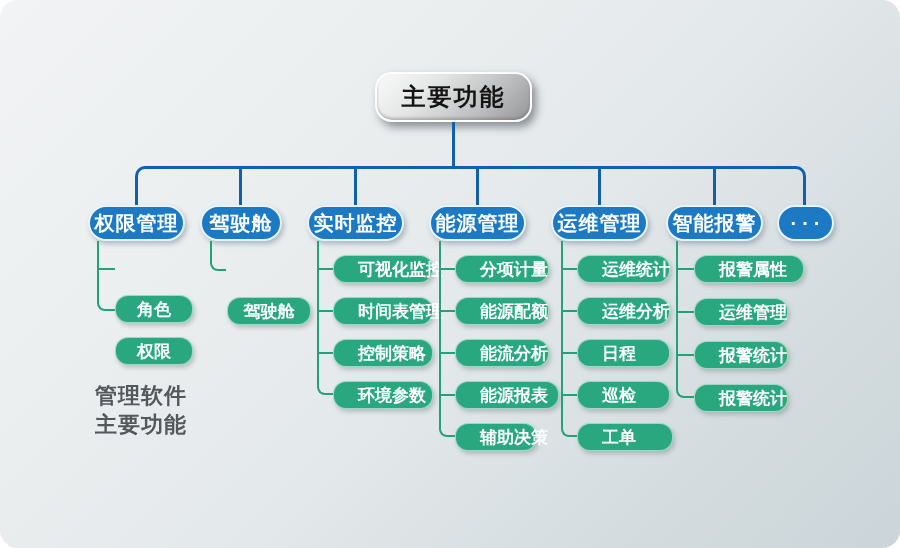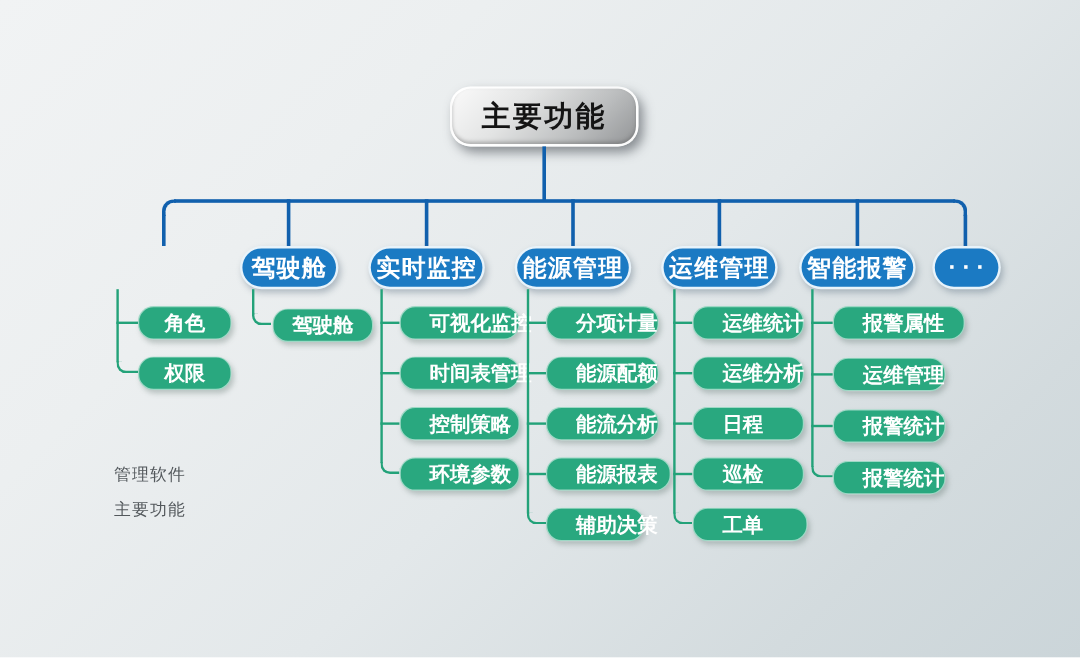--- a/index.html
+++ b/index.html
@@ -8,20 +8,21 @@
     --line-blue:#1160ad;
     --line-green:#23a279;
     --root-text:#141414;
     --caption-grey:#53585c;
   }
   html,body{margin:0;padding:0;}
   body{font-family:"Liberation Sans","DejaVu Sans",sans-serif;}
   .stage{
     position:relative;width:900px;height:548px;overflow:hidden;
     background:linear-gradient(135deg,#f1f3f4 0%,#ecefF0 28%,#e3e8ea 55%,#d3dbdE 82%,#cbd5d9 100%);
+    border-radius:18px;
   }
   
   .root{
     position:absolute;left:375px;top:72px;width:157px;height:50px;
     border-radius:17px;
     background:linear-gradient(135deg,#fafafa 0%,#e3e4e4 35%,#bcbebf 70%,#939597 100%);
     border:2px solid rgba(255,255,255,.95);
     box-shadow:4px 5px 9px rgba(60,66,72,.55), inset 0 -2px 3px rgba(80,80,80,.35);
     display:flex;align-items:center;justify-content:center;
     font-size:24px;font-weight:700;color:var(--root-text);letter-spacing:2px;
@@ -40,34 +41,34 @@
   
   .cnode{
     position:absolute;height:28px;box-sizing:border-box;
     border-radius:13px;background:var(--child-green);
     border:1px solid rgba(255,255,255,.55);
     box-shadow:2px 3px 4px rgba(96,118,112,.35);
     display:flex;align-items:center;
     font-size:17px;font-weight:700;color:#fff;white-space:nowrap;
   }
   .cnode.pad{justify-content:flex-start;padding-left:24px;}
-  .cnode.mid{justify-content:center;}
+  .cnode.mid{justify-content:center;margin-top:40px;}
   
   .vb{position:absolute;width:3px;background:var(--line-blue);}
   .hb{position:absolute;height:3px;background:var(--line-blue);}
   .cb-l{position:absolute;box-sizing:border-box;border-left:3px solid var(--line-blue);border-top:3px solid var(--line-blue);border-top-left-radius:10px;}
   .cb-r{position:absolute;box-sizing:border-box;border-right:3px solid var(--line-blue);border-top:3px solid var(--line-blue);border-top-right-radius:10px;}
   .vg{position:absolute;width:2px;background:var(--line-green);}
   .hg{position:absolute;height:2px;background:var(--line-green);}
   .cg{position:absolute;box-sizing:border-box;border-left:2px solid var(--line-green);border-bottom:2px solid var(--line-green);border-bottom-left-radius:8px;}
   
   .caption{
     position:absolute;left:95px;top:381px;
-    font-size:14px;line-height:29px;color:var(--caption-grey);
-    font-weight:400;letter-spacing:1px;
+    font-size:22px;line-height:29px;color:var(--caption-grey);
+    font-weight:700;letter-spacing:1px;
   }
 </style>
 </head>
 <body>
 
 <div class="stage">
 
   <div class="root">主要功能</div>
 
   <div class="vb" style="left:452px;top:122px;height:45px"></div>
@@ -75,20 +76,21 @@
   <div class="cb-l" style="left:135px;top:166px;width:12px;height:14px"></div>
   <div class="cb-r" style="left:794px;top:166px;width:12px;height:14px"></div>
   <div class="vb" style="left:135px;top:179px;height:26px"></div>
   <div class="vb" style="left:239px;top:166px;height:39px"></div>
   <div class="vb" style="left:354px;top:166px;height:39px"></div>
   <div class="vb" style="left:476px;top:166px;height:39px"></div>
   <div class="vb" style="left:598px;top:166px;height:39px"></div>
   <div class="vb" style="left:713px;top:166px;height:39px"></div>
   <div class="vb" style="left:803px;top:179px;height:26px"></div>
 
+  <div class="bnode" style="left:88px;width:97px">权限管理</div>
   <div class="bnode" style="left:200px;width:82px">驾驶舱</div>
   <div class="bnode" style="left:307px;width:97px">实时监控</div>
   <div class="bnode" style="left:429px;width:97px">能源管理</div>
   <div class="bnode" style="left:551px;width:97px">运维管理</div>
   <div class="bnode" style="left:666px;width:97px">智能报警</div>
   <div class="bnode more" style="left:777px;width:57px">···</div>
 
   <div class="vg" style="left:97px;top:241px;height:61px"></div>
   <div class="hg" style="left:97px;top:268px;width:18px"></div>
   <div class="cg" style="left:97px;top:301px;width:18px;height:10px"></div>

